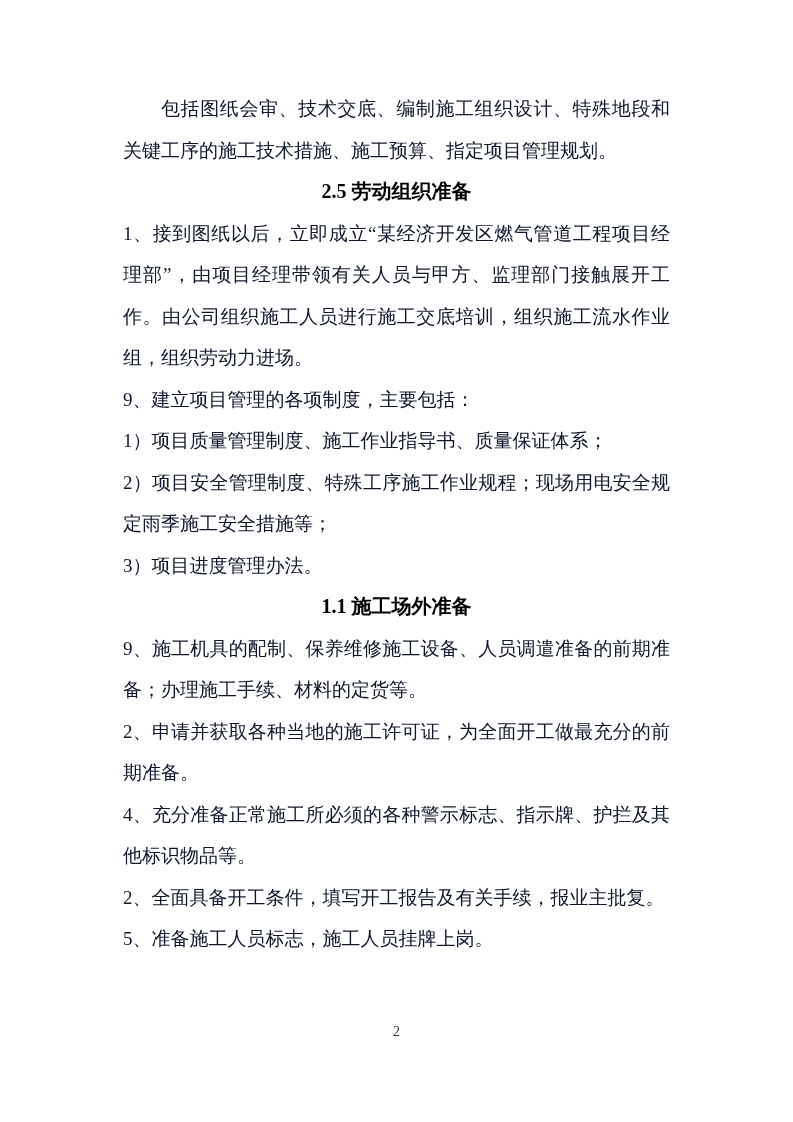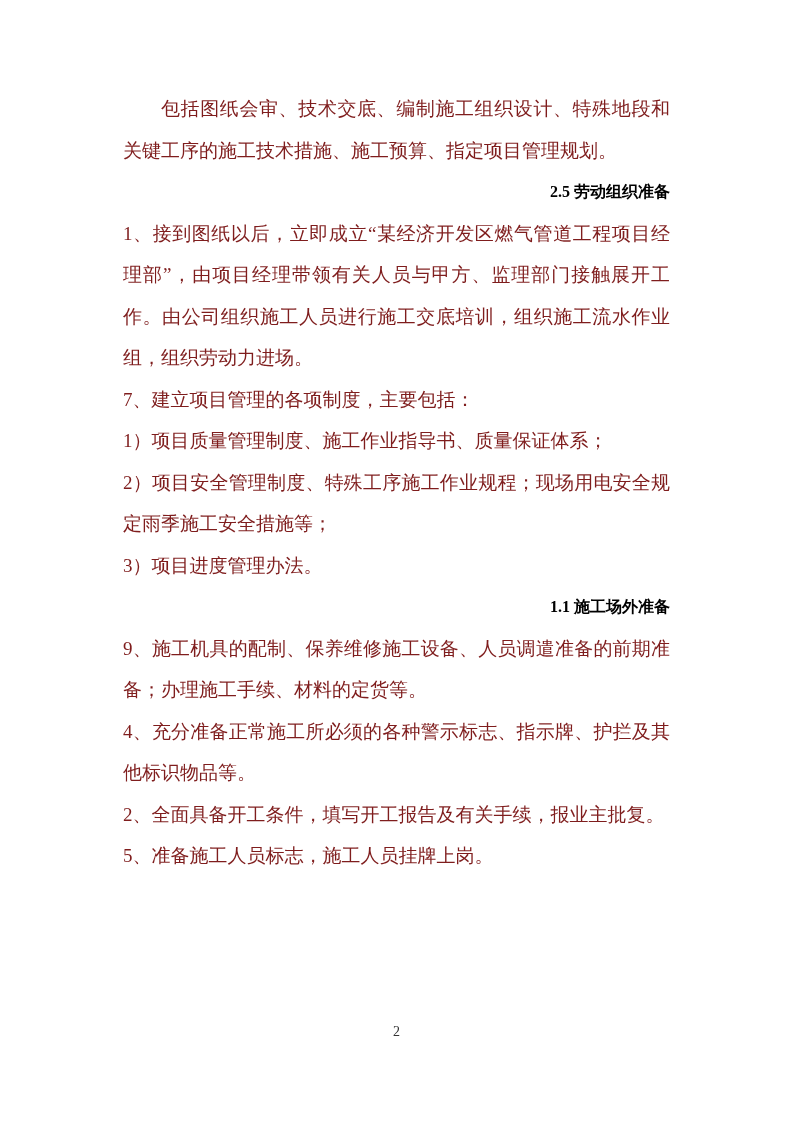--- a/index.html
+++ b/index.html
@@ -22,29 +22,29 @@
     top: 88px;
     width: 547px;
   }
   .para {
     margin: 0;
     font-size: 19px;
     line-height: 41.5px;
     text-align: justify;
     text-justify: inter-ideograph;
     word-break: break-all;
-    color: #7f1d1d;
+    color: #0f172a;
   }
   .para.body-indent {
     text-indent: 2em;
   }
   .para.heading {
     font-weight: 700;
-    font-size: 16px;
-    text-align: right;
+    font-size: 20px;
+    text-align: center;
     text-indent: 0;
     color: #000000;
   }
   .footer {
     position: absolute;
     left: 0;
     top: 1022px;
     width: 100%;
     text-align: center;
   }
@@ -55,26 +55,27 @@
   }
 </style>
 </head>
 <body>
 
 <div class="page">
   <div class="content">
       <p class="para body-indent">包括图纸会审、技术交底、编制施工组织设计、特殊地段和关键工序的施工技术措施、施工预算、指定项目管理规划。</p>
       <p class="para heading">2.5 劳动组织准备</p>
       <p class="para body">1、接到图纸以后，立即成立“某经济开发区燃气管道工程项目经理部”，由项目经理带领有关人员与甲方、监理部门接触展开工作。由公司组织施工人员进行施工交底培训，组织施工流水作业组，组织劳动力进场。</p>
-      <p class="para body">7、建立项目管理的各项制度，主要包括：</p>
+      <p class="para body">9、建立项目管理的各项制度，主要包括：</p>
       <p class="para body">1）项目质量管理制度、施工作业指导书、质量保证体系；</p>
       <p class="para body">2）项目安全管理制度、特殊工序施工作业规程；现场用电安全规定雨季施工安全措施等；</p>
       <p class="para body">3）项目进度管理办法。</p>
       <p class="para heading">1.1 施工场外准备</p>
       <p class="para body">9、施工机具的配制、保养维修施工设备、人员调遣准备的前期准备；办理施工手续、材料的定货等。</p>
+      <p class="para body">2、申请并获取各种当地的施工许可证，为全面开工做最充分的前期准备。</p>
       <p class="para body">4、充分准备正常施工所必须的各种警示标志、指示牌、护拦及其他标识物品等。</p>
       <p class="para body">2、全面具备开工条件，填写开工报告及有关手续，报业主批复。</p>
       <p class="para body">5、准备施工人员标志，施工人员挂牌上岗。</p>
     </div>
   <div class="footer">
     <span class="page-number">2</span>
   </div>
 </div>
 
 </body></html>

